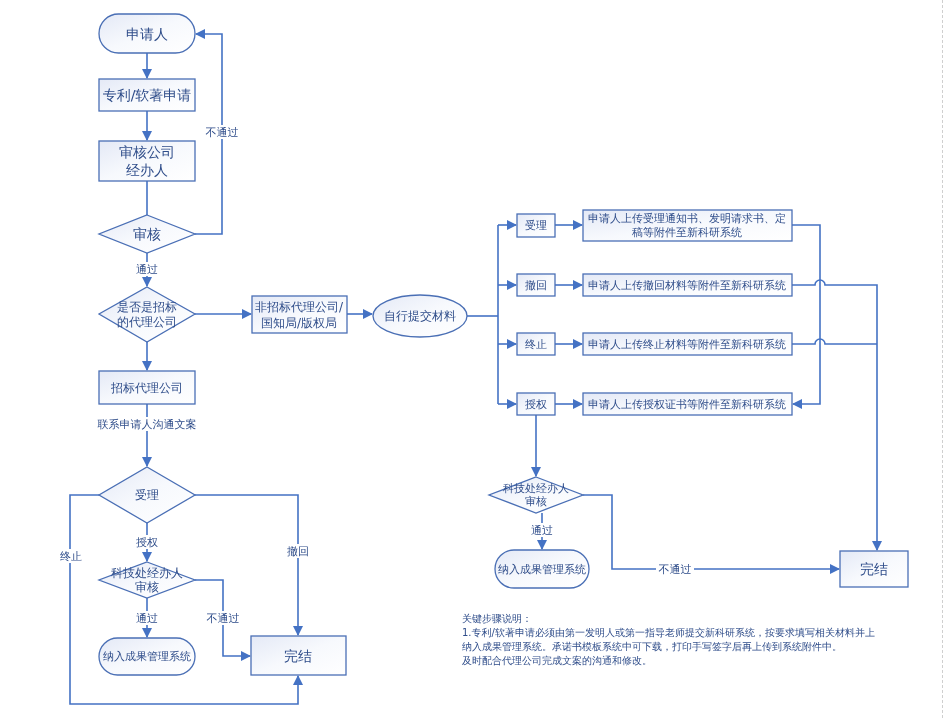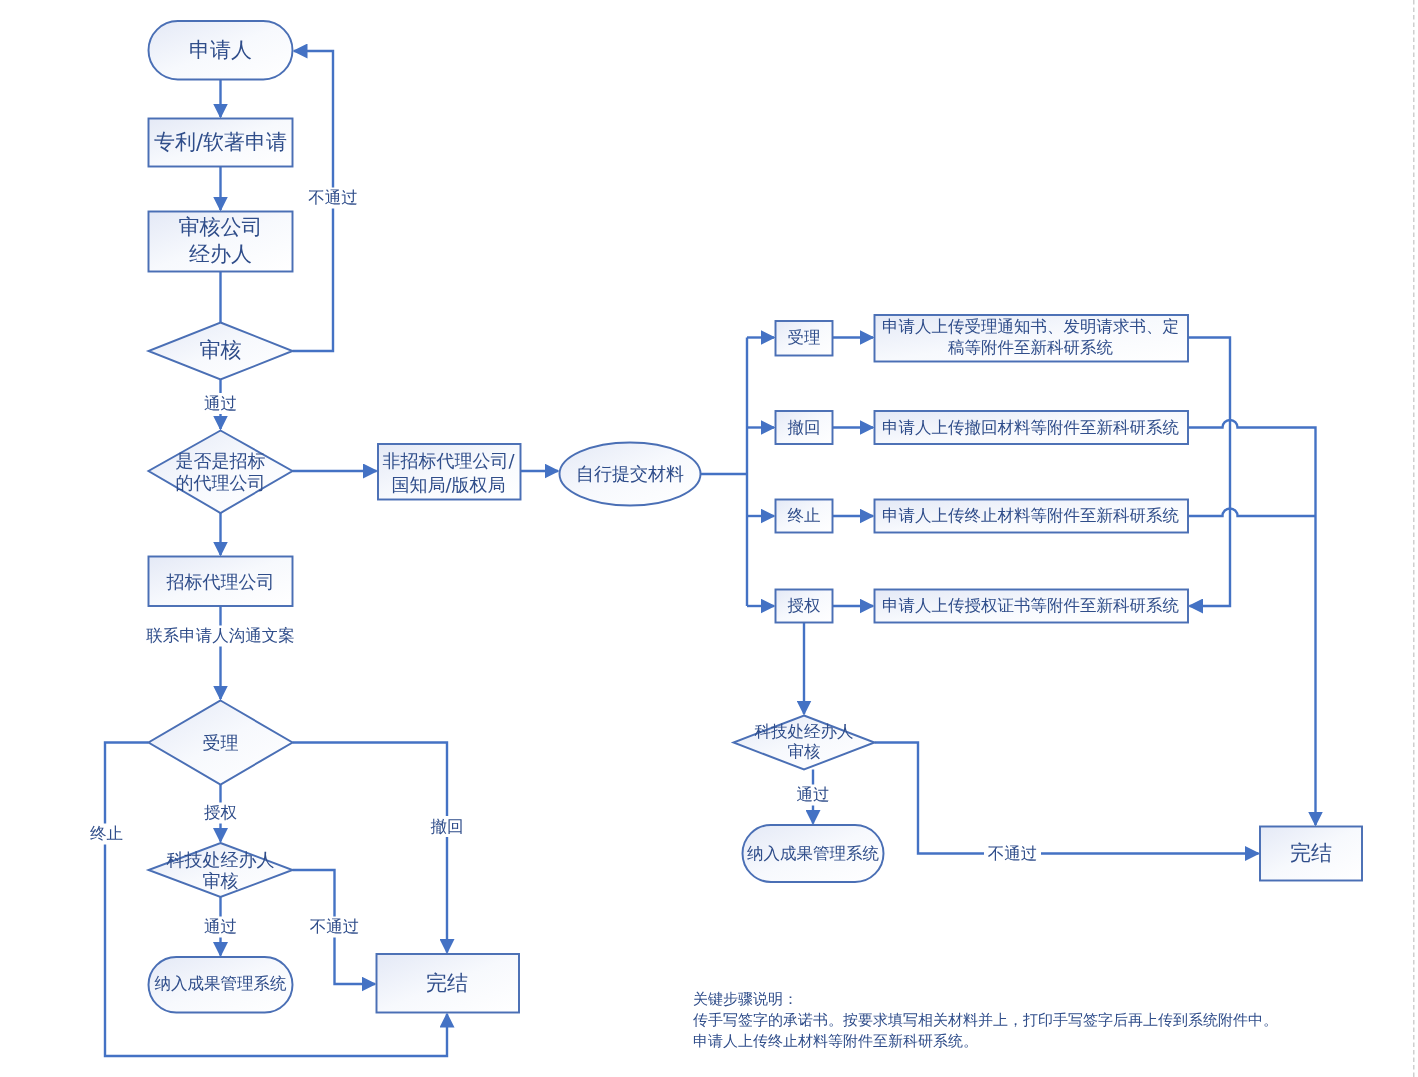--- a/index.html
+++ b/index.html
@@ -6,21 +6,21 @@
   body { width: 945px; height: 718px; position: relative; overflow: hidden;
          font-family: "DejaVu Sans", "Liberation Sans", sans-serif; }
   #canvas { position: absolute; left: 0; top: 0; }
   .node-text { font-size: 12px; fill: #2f4d8a; text-anchor: middle; dominant-baseline: central; }
   .node-text.big { font-size: 14px; }
   .node-text.small { font-size: 11px; }
   .edge-label { font-size: 11px; fill: #2f4d8a; text-anchor: middle; dominant-baseline: central; }
   .shape { fill: url(#gfill); stroke: #4a6fb5; stroke-width: 1.3; }
   .line { fill: none; stroke: #4472c4; stroke-width: 1.6; }
   .label-bg { fill: #ffffff; }
-  #notes { position: absolute; left: 462px; top: 660px; width: 470px;
+  #notes { position: absolute; left: 462px; top: 612px; width: 470px;
            font-size: 10px; line-height: 14px; color: #2f4d8a; }
   #notes div { white-space: nowrap; }
   #dash { position: absolute; left: 942px; top: 0; width: 0; height: 718px;
           border-left: 1px dashed #cfcfcf; }
 </style>
 </head>
 <body>
 
 <svg id="canvas" width="945" height="718" viewBox="0 0 945 718">
   <defs>
@@ -217,17 +217,18 @@
     <rect class="label-bg" x="527" y="523" width="30" height="14"></rect>
     <text class="edge-label" x="542" y="530">通过</text>
 
     <rect class="label-bg" x="656" y="562" width="38" height="14"></rect>
     <text class="edge-label" x="675" y="569">不通过</text>
   </g>
 </svg>
 
 <div id="notes">
   <div>关键步骤说明：</div>
-  <div>传手写签字的承诺书。按要求填写相关材料并上，打印手写签字后再上传到系统附件中。</div>
-  <div>申请人上传终止材料等附件至新科研系统。</div>
+  <div>1.专利/软著申请必须由第一发明人或第一指导老师提交新科研系统，按要求填写相关材料并上</div>
+  <div>纳入成果管理系统。承诺书模板系统中可下载，打印手写签字后再上传到系统附件中。</div>
+  <div>及时配合代理公司完成文案的沟通和修改。</div>
 </div>
 
 <div id="dash"></div>
 
 </body></html>

